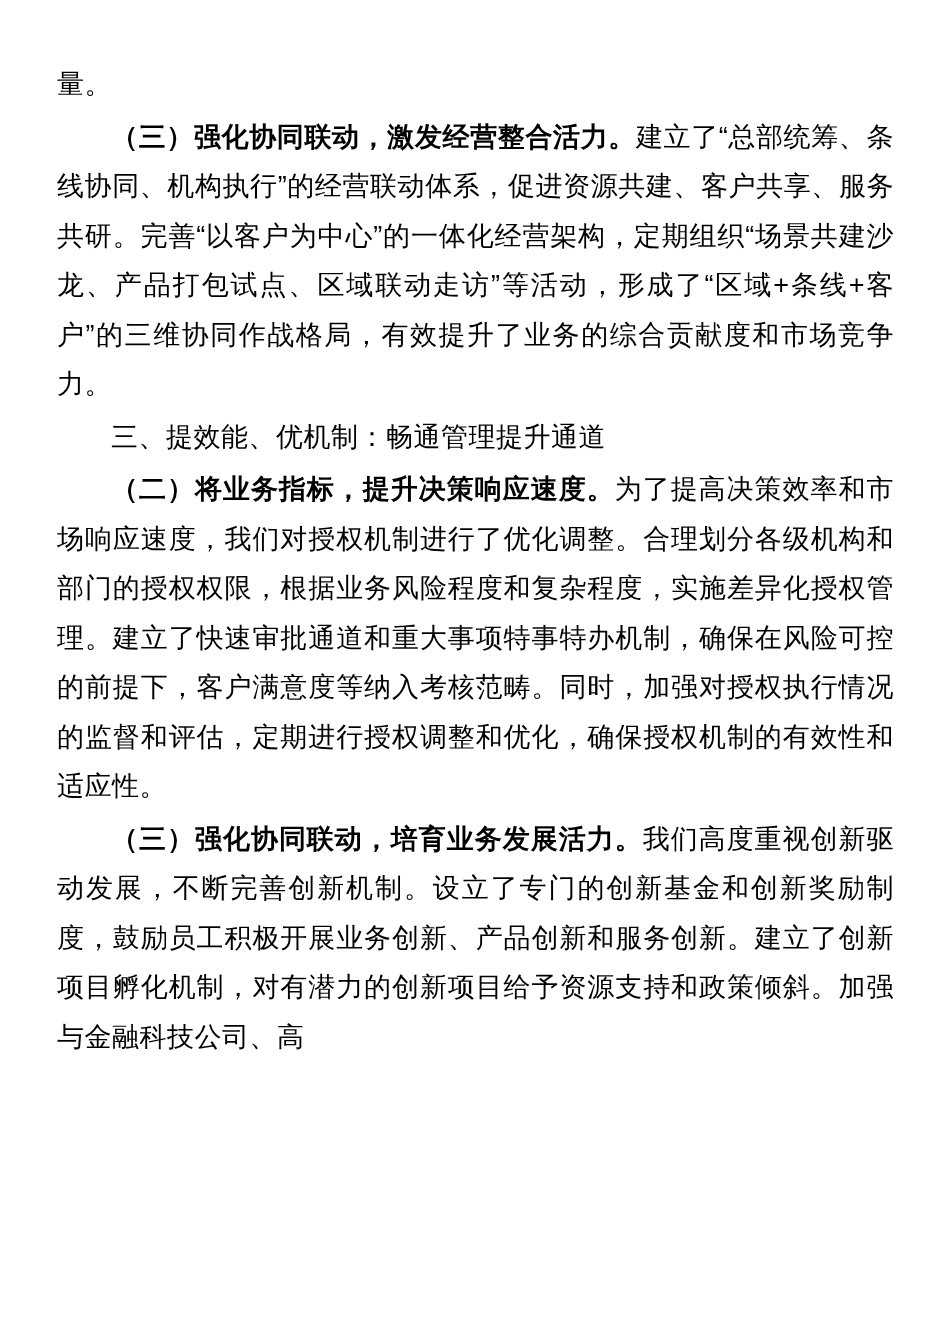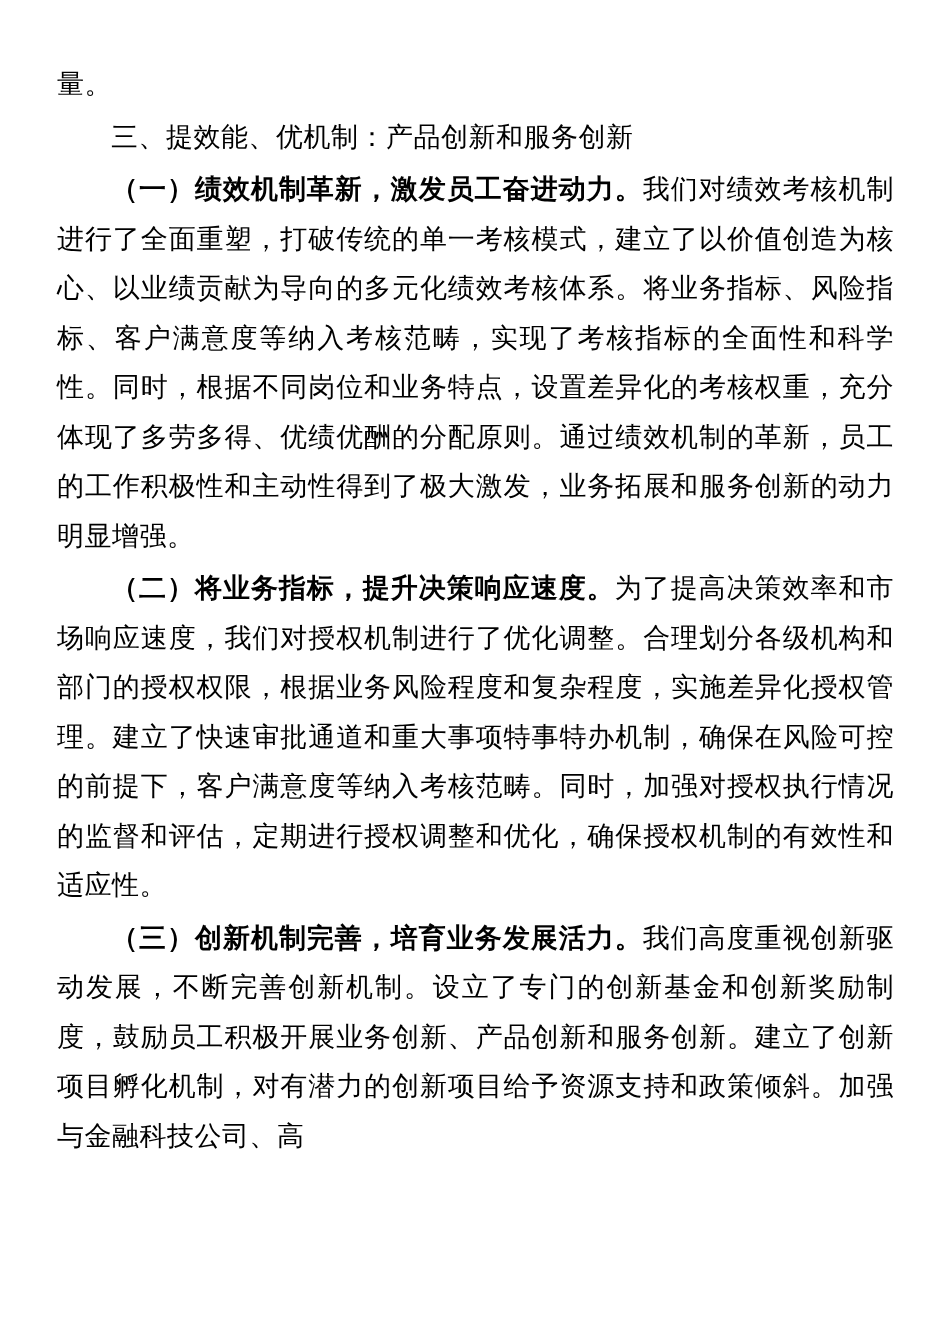--- a/index.html
+++ b/index.html
@@ -39,18 +39,18 @@
   .run-normal {
     font-weight: 400;
   }
 </style>
 </head>
 <body>
 
 <div class="page">
   <div id="doc-body">
       <p class="para continuation"><span class="run-normal">量。</span></p>
-      <p class="para heading"><span class="run-normal">三、提效能、优机制：产品创新和服务创新</span></p>
-      <p class="para body"><span class="run-bold">（一）绩效机制革新，激发员工奋进动力。</span><span class="run-normal">我们对绩效考核机制进行了全面重塑，打破传统的单一考核模式，建立了以价值创造为核心、以业绩贡献为导向的多元化绩效考核体系。将业务指标、风险指标、客户满意度等纳入考核范畴，实现了考核指标的全面性和科学性。同时，根据不同岗位和业务特点，设置差异化的考核权重，充分体现了多劳多得、优绩优酬的分配原则。通过绩效机制的革新，员工的工作积极性和主动性得到了极大激发，业务拓展和服务创新的动力明显增强。</span></p>
+      <p class="para body"><span class="run-bold">（三）强化协同联动，激发经营整合活力。</span><span class="run-normal">建立了“总部统筹、条线协同、机构执行”的经营联动体系，促进资源共建、客户共享、服务共研。完善“以客户为中心”的一体化经营架构，定期组织“场景共建沙龙、产品打包试点、区域联动走访”等活动，形成了“区域+条线+客户”的三维协同作战格局，有效提升了业务的综合贡献度和市场竞争力。</span></p>
+      <p class="para heading"><span class="run-normal">三、提效能、优机制：畅通管理提升通道</span></p>
       <p class="para body"><span class="run-bold">（二）将业务指标，提升决策响应速度。</span><span class="run-normal">为了提高决策效率和市场响应速度，我们对授权机制进行了优化调整。合理划分各级机构和部门的授权权限，根据业务风险程度和复杂程度，实施差异化授权管理。建立了快速审批通道和重大事项特事特办机制，确保在风险可控的前提下，客户满意度等纳入考核范畴。同时，加强对授权执行情况的监督和评估，定期进行授权调整和优化，确保授权机制的有效性和适应性。</span></p>
-      <p class="para body"><span class="run-bold">（三）创新机制完善，培育业务发展活力。</span><span class="run-normal">我们高度重视创新驱动发展，不断完善创新机制。设立了专门的创新基金和创新奖励制度，鼓励员工积极开展业务创新、产品创新和服务创新。建立了创新项目孵化机制，对有潜力的创新项目给予资源支持和政策倾斜。加强与金融科技公司、高</span></p>
+      <p class="para body"><span class="run-bold">（三）强化协同联动，培育业务发展活力。</span><span class="run-normal">我们高度重视创新驱动发展，不断完善创新机制。设立了专门的创新基金和创新奖励制度，鼓励员工积极开展业务创新、产品创新和服务创新。建立了创新项目孵化机制，对有潜力的创新项目给予资源支持和政策倾斜。加强与金融科技公司、高</span></p>
     </div>
 </div>
 
 </body></html>

